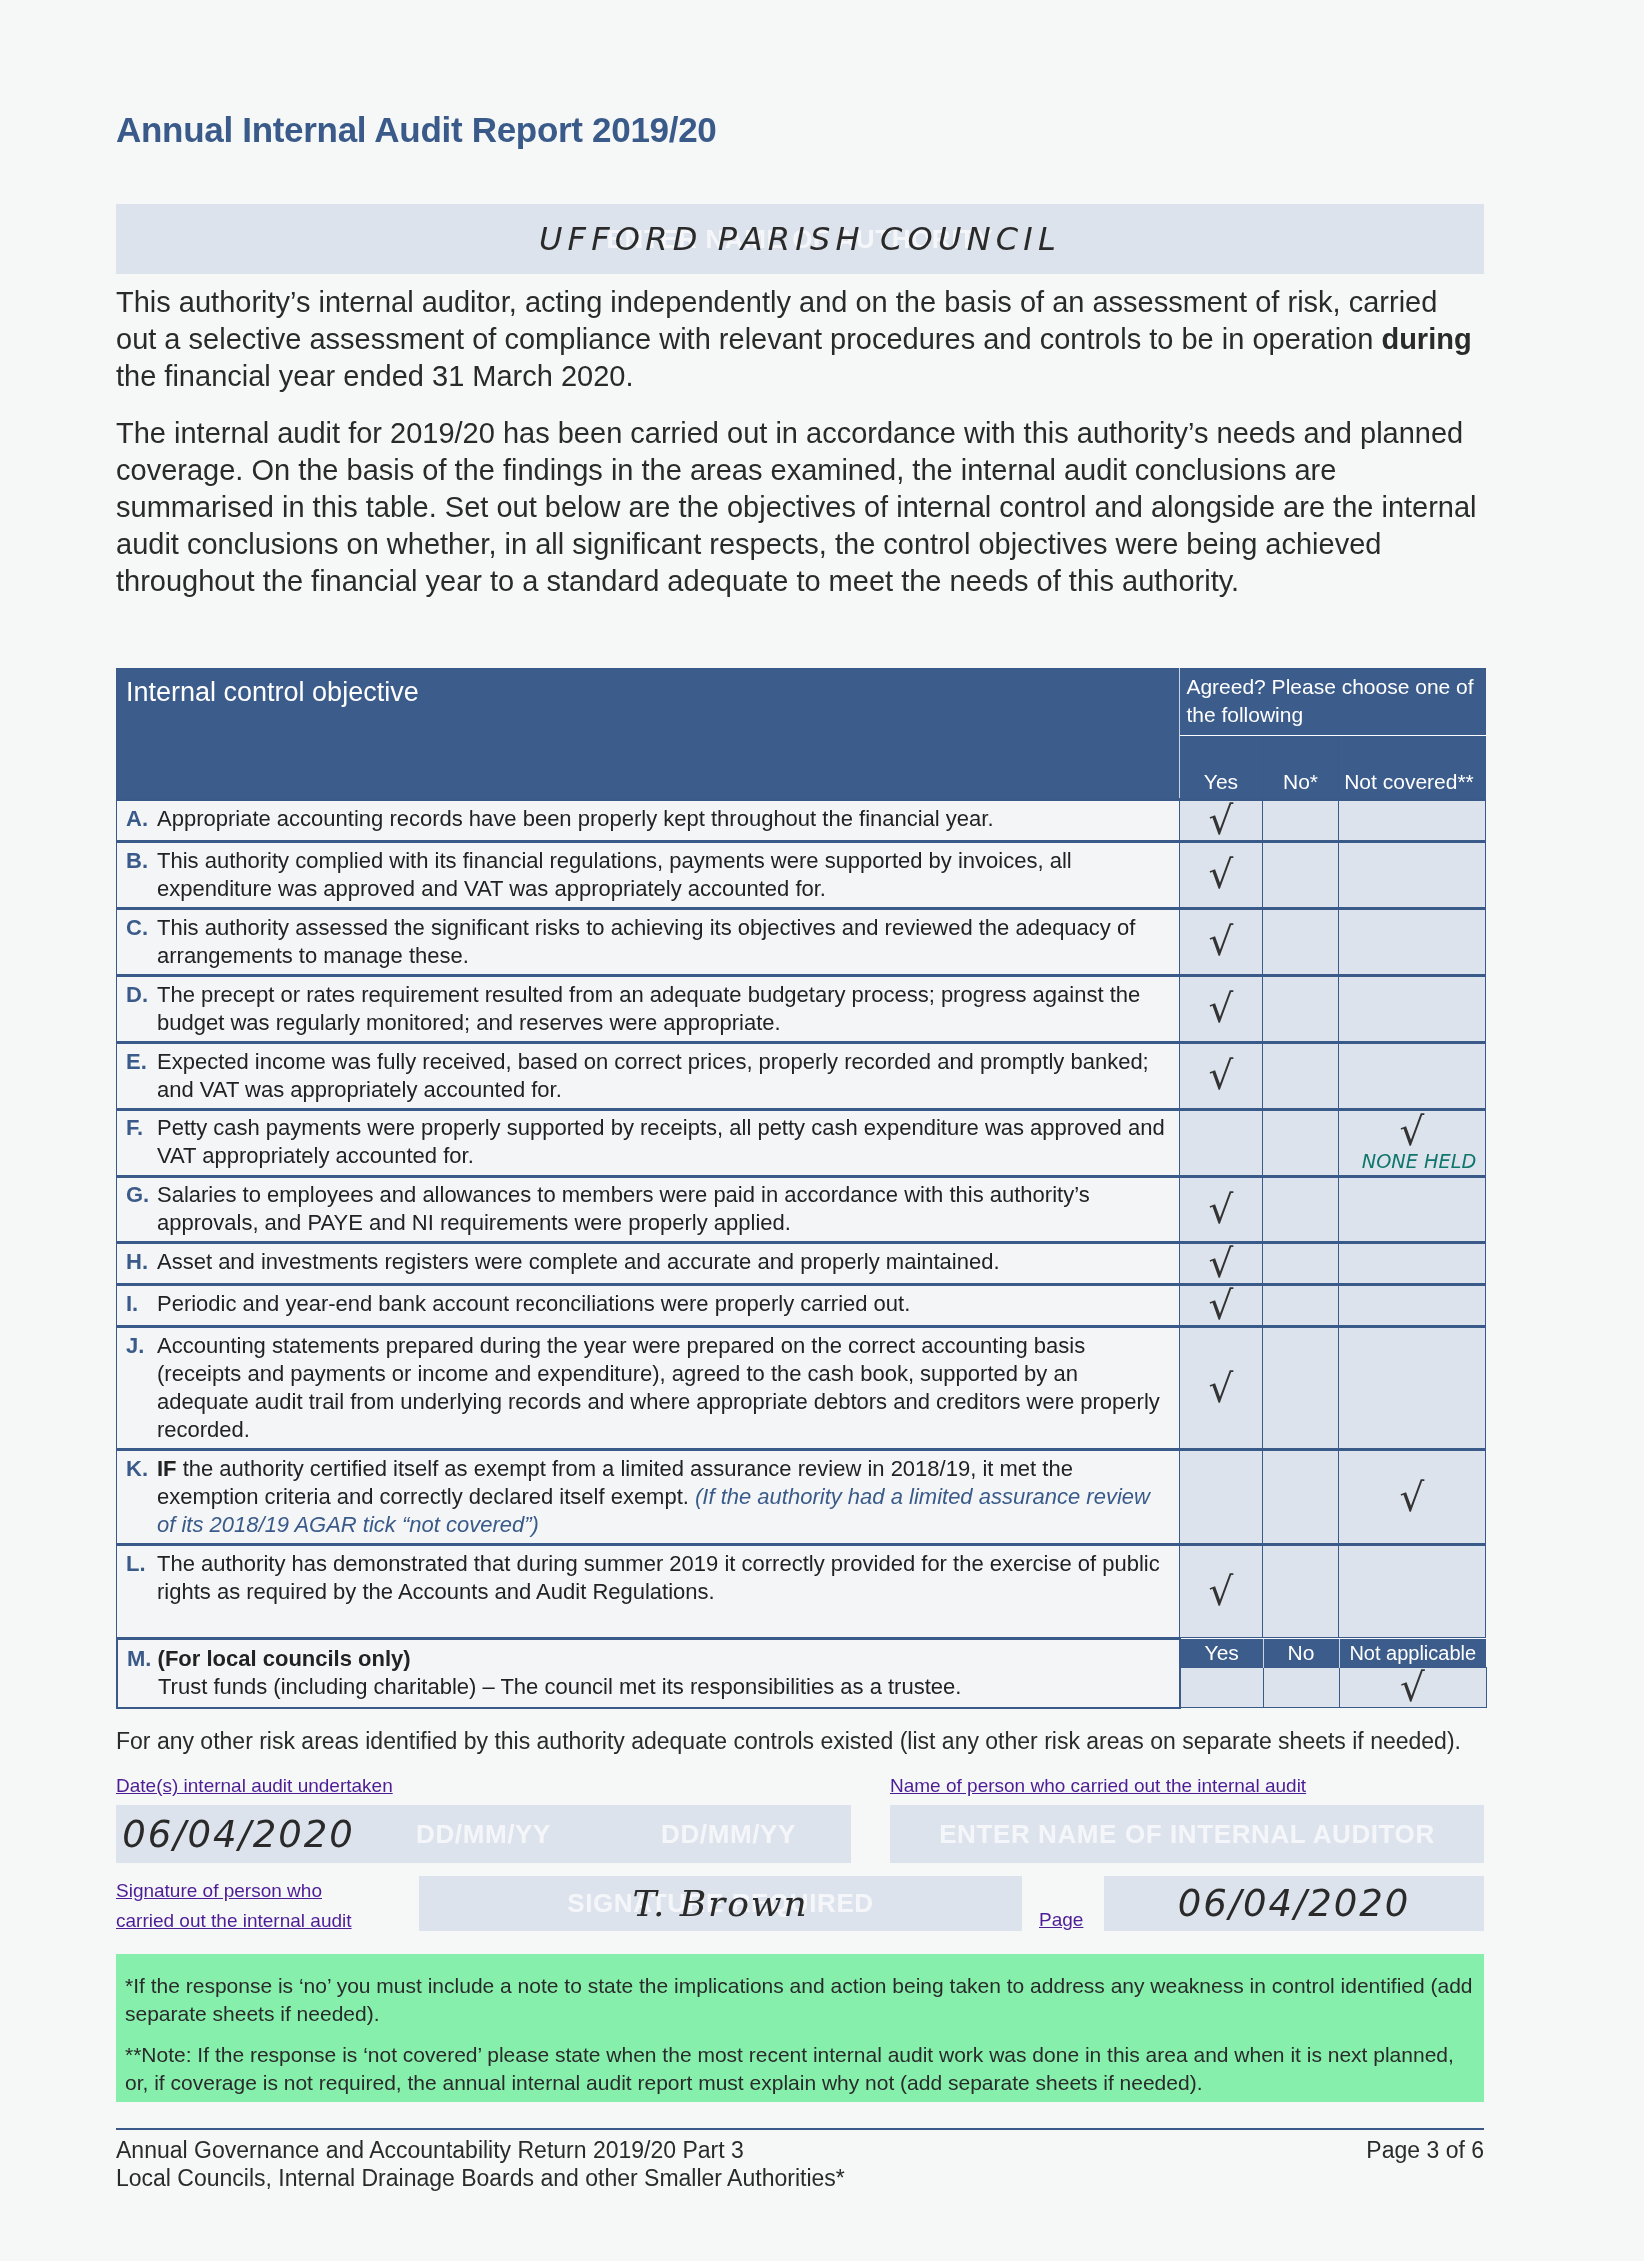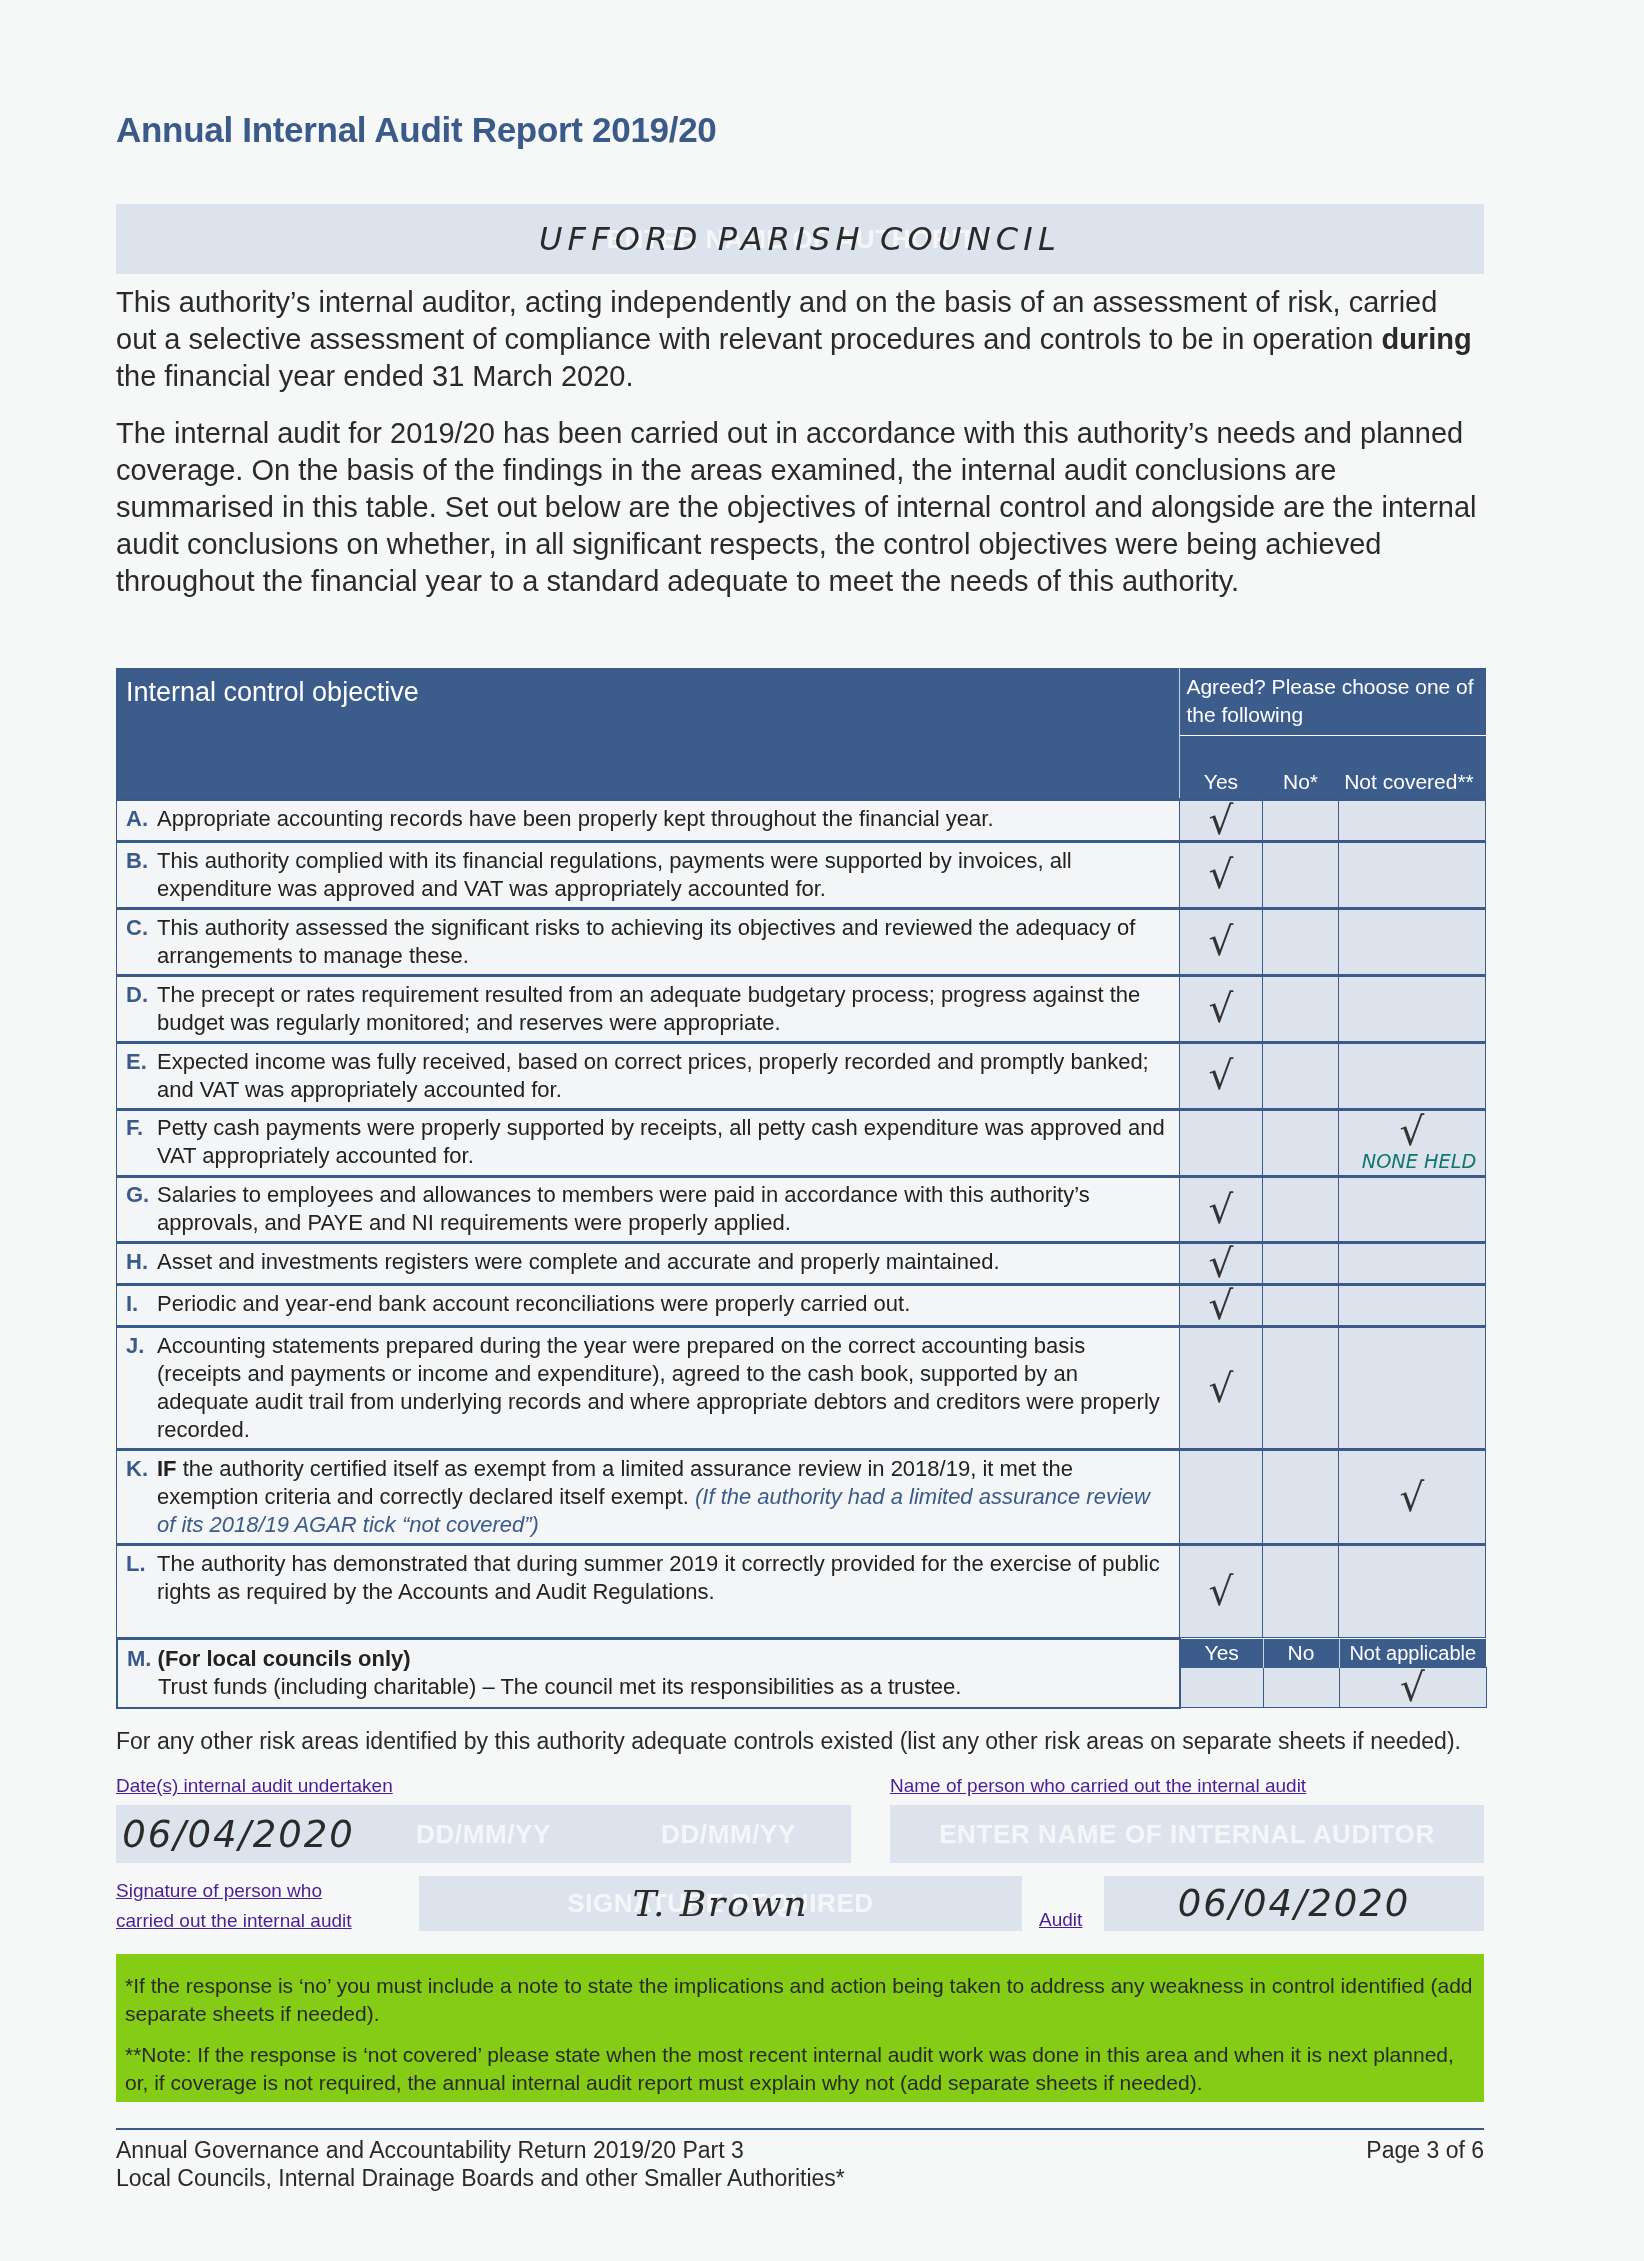--- a/index.html
+++ b/index.html
@@ -62,21 +62,21 @@
 
   .other-risk { position: absolute; top: 1728px; left: 0; width: 1368px; font-size: 23px; color: #2a2a2a; }
 
   .lbl { position: absolute; font-size: 19px; color: #4c1d95; line-height: 30px; text-decoration: underline; }
   .field { position: absolute; background: #dde3ec; display: flex; align-items: center; }
   .field .placeholder-faded { font-size: 26px; }
   .field .handwriting { font-size: 37px; }
 
   .notes-box {
     position: absolute; top: 1954px; left: 0; width: 1368px; height: 148px;
-    background: #84cc16; font-size: 21px; line-height: 28px; color: #2a2a2a;
+    background: #86efac; font-size: 21px; line-height: 28px; color: #2a2a2a;
     box-sizing: border-box; padding: 18px 9px;
   }
   .notes-box p { margin: 0 0 13px 0; }
 
   .footer-rule { position: absolute; top: 2128px; left: 0; width: 1368px; height: 1.9px; background: #3a5b8a; }
   .footer-left { position: absolute; top: 2136px; left: 0; font-size: 23px; line-height: 28px; color: #2a2a2a; }
   .footer-right { position: absolute; top: 2136px; right: 0; font-size: 23px; line-height: 28px; color: #2a2a2a; }
 </style>
 </head>
 <body>
@@ -236,21 +236,21 @@
 
   <div class="lbl" style="top:1876px;left:0">
     <span>Signature of person who</span><br>
     <span>carried out the internal audit</span>
   </div>
   <div class="field" style="top:1876px;left:303px;width:603px;height:55px;justify-content:center">
     <span class="placeholder-faded">SIGNATURE REQUIRED</span>
     <span class="handwriting" style="font-family:'DejaVu Serif',serif;font-size:36px">T. Brown</span>
   </div>
 
-  <div class="lbl" style="top:1905px;left:923px">Audit</div>
+  <div class="lbl" style="top:1905px;left:923px">Page</div>
   <div class="field" style="top:1876px;left:988px;width:380px;height:55px;justify-content:center">
     <span class="handwriting">06/04/2020</span>
   </div>
 
   <div class="notes-box">
     <p>*If the response is ‘no’ you must include a note to state the implications and action being taken to address any weakness in control identified (add separate sheets if needed).</p>
     <p>**Note: If the response is ‘not covered’ please state when the most recent internal audit work was done in this area and when it is next planned, or, if coverage is not required, the annual internal audit report must explain why not (add separate sheets if needed).</p>
   </div>
 
   <div class="footer-rule"></div>

